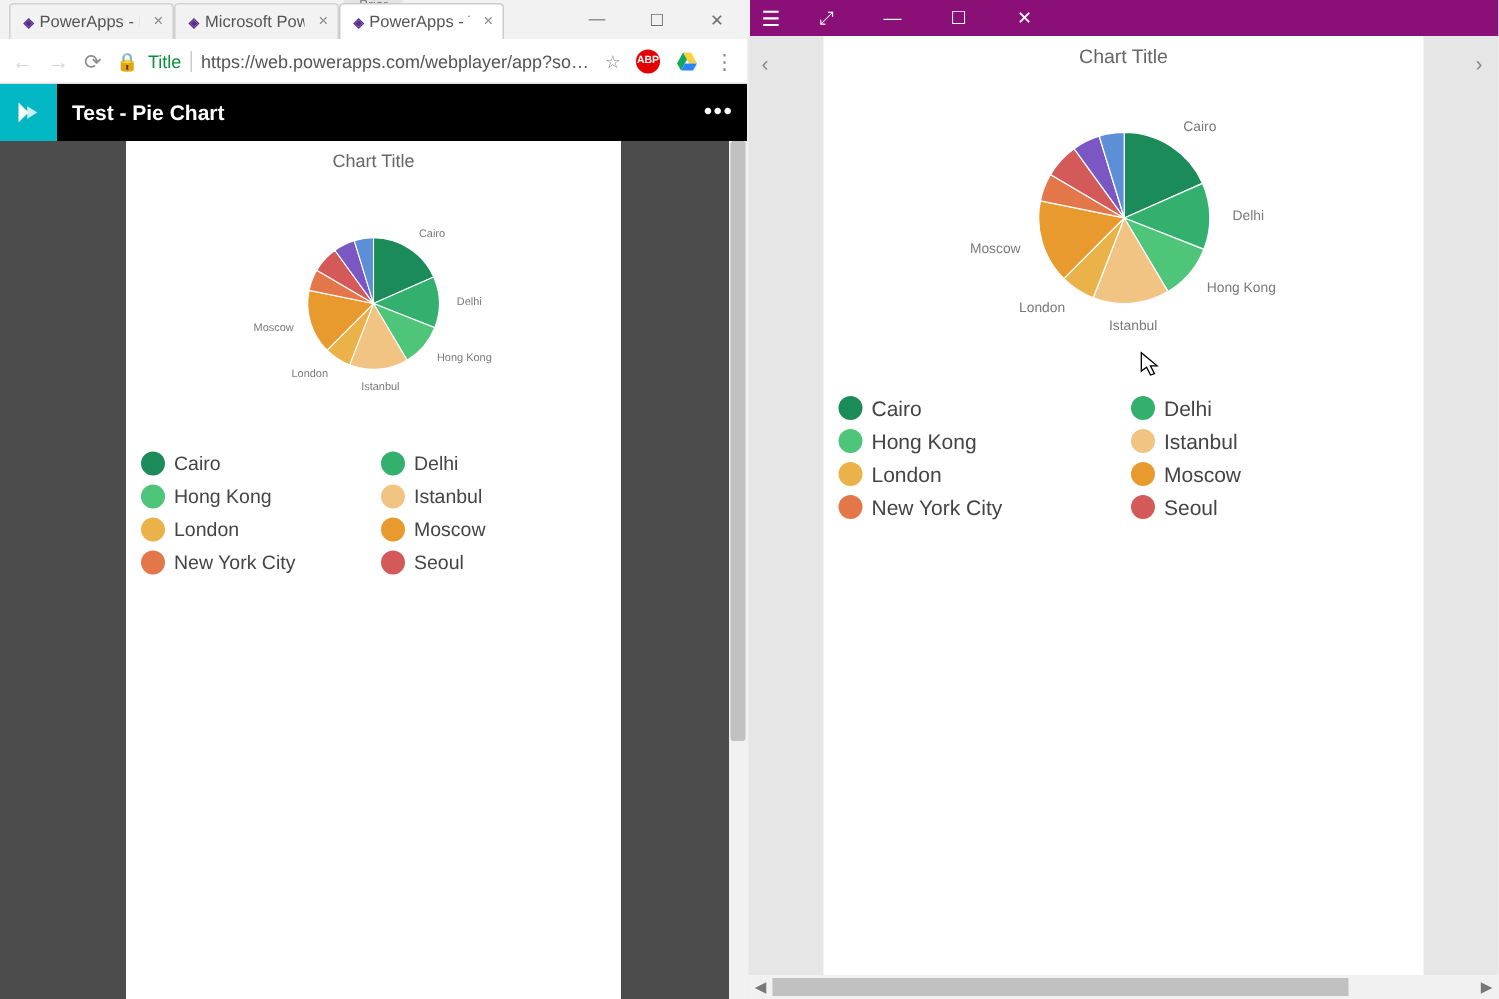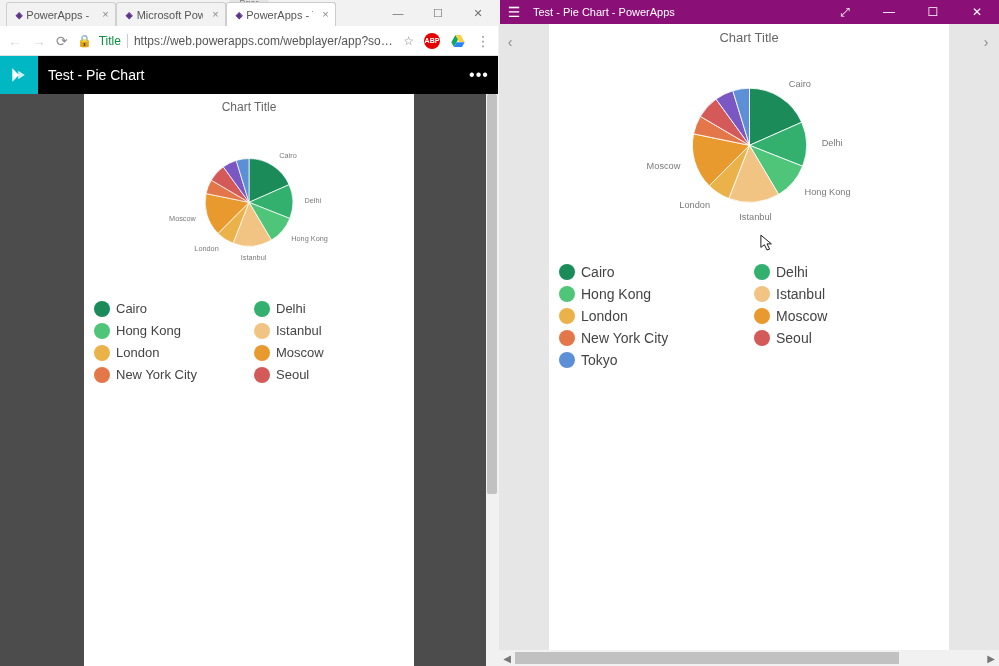--- a/index.html
+++ b/index.html
@@ -90,21 +90,21 @@
   }
   .ext-drive svg { display:block; }
 
   .pa-header {
     height: 38px; display: flex; align-items: center; background: #000; color: #fff;
   }
   .pa-logo-btn {
     width: 38px; height: 38px; background: #00b7c3;
     display: flex; align-items: center; justify-content: center;
   }
-  .pa-title { padding-left: 10px; font-size: 14px; font-weight: 400; flex:1; }
+  .pa-title { padding-left: 10px; font-size: 14px; font-weight: 700; flex:1; }
   .pa-more { width: 38px; text-align: center; color:#fff; font-size:16px; letter-spacing:1px; }
 
   .pa-stage-wrap {
     flex: 1; background: #4c4c4c; display: flex; justify-content: center;
     position: relative;
   }
   .pa-stage-wrap::after {
     
     content:""; position:absolute; right:0; top:0; width:12px; height:100%;
     background:#f1f1f1;
@@ -314,21 +314,20 @@
             <span>Seoul</span>
           </div>
         </div>
     </div>
   </div>
 </div>
 
 <div class="desktop-window">
   <div class="dw-title">
     <div class="dw-hamburger">☰</div>
-    <div class="dw-title-text">Test - Pie Chart - PowerApps</div>
     <div class="dw-ctrl">⤢</div>
     <div class="dw-ctrl">—</div>
     <div class="dw-ctrl">☐</div>
     <div class="dw-ctrl close">✕</div>
   </div>
 
   <div class="dw-stage">
     <div class="dw-chevron left">‹</div>
     <div class="dw-chevron right">›</div>
 
@@ -382,24 +381,20 @@
             <span>Moscow</span>
           </div>
           <div class="lg">
             <span class="sw" style="background: rgb(228, 119, 74);"></span>
             <span>New York City</span>
           </div>
           <div class="lg">
             <span class="sw" style="background: rgb(212, 90, 90);"></span>
             <span>Seoul</span>
           </div>
-          <div class="lg">
-            <span class="sw" style="background: rgb(93, 143, 214);"></span>
-            <span>Tokyo</span>
-          </div>
         </div>
     </div>
 
     <svg class="cursor" style="left:760px; top:234px; position:fixed" viewBox="0 0 16 20">
       <polygon points="1,1 1,15 5,12 8,18 11,17 8,11 13,11" fill="#fff" stroke="#000" stroke-width="1"></polygon>
     </svg>
 
     <div class="dw-hscroll">
       <div class="arrow">◀</div>
       <div class="track">

